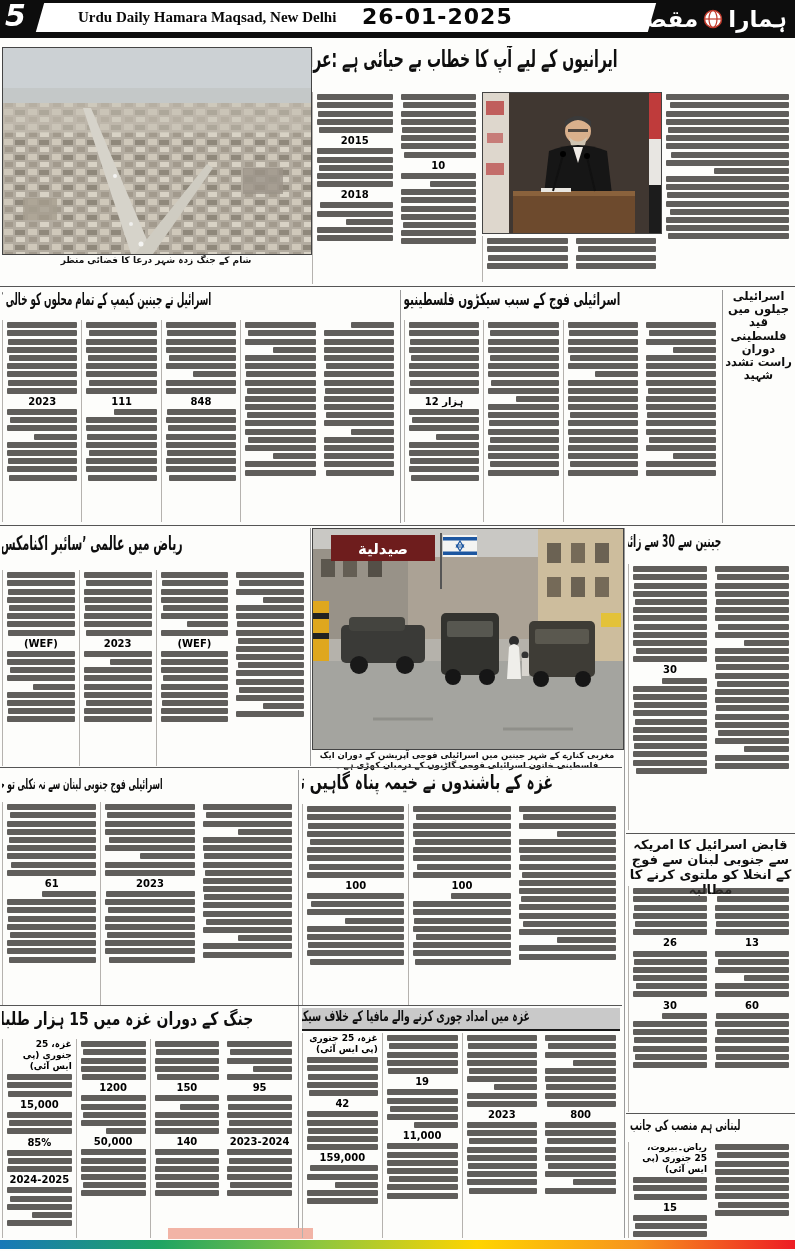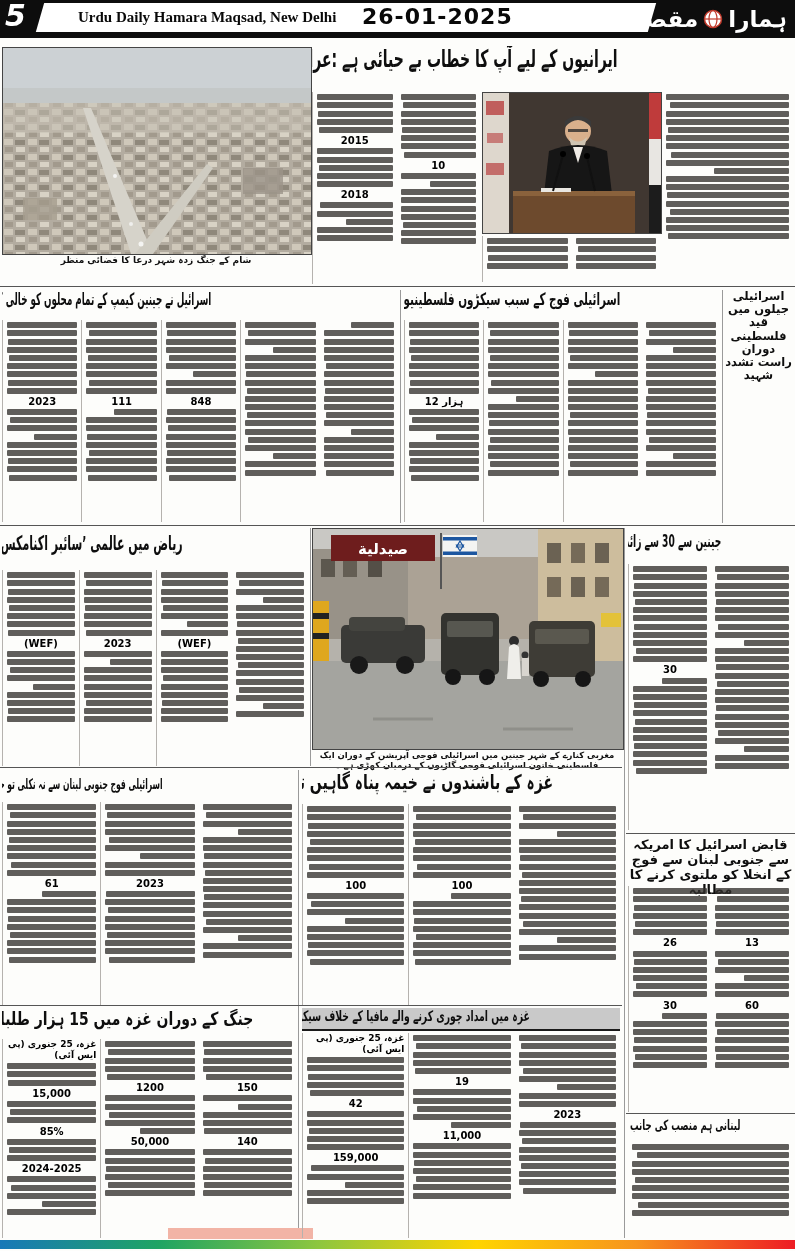--- a/index.html
+++ b/index.html
@@ -849,20 +849,40 @@
         <div class="tl" style="width: 100%;"></div>
         <div class="tl" style="width: 99%;"></div>
         <div class="num">140</div>
         <div class="tl" style="width: 100%;"></div>
         <div class="tl" style="width: 97%;"></div>
         <div class="tl" style="width: 100%;"></div>
         <div class="tl" style="width: 100%;"></div>
         <div class="tl" style="width: 98%;"></div>
         <div class="tl" style="width: 100%;"></div>
       </div>
+      <div class="col">
+        <div class="tl" style="width: 100%;"></div>
+        <div class="tl" style="width: 96%;"></div>
+        <div class="tl" style="width: 100%;"></div>
+        <div class="tl" style="width: 61%;"></div>
+        <div class="tl" style="width: 100%;"></div>
+        <div class="num">95</div>
+        <div class="tl" style="width: 100%;"></div>
+        <div class="tl" style="width: 99%;"></div>
+        <div class="tl" style="width: 100%;"></div>
+        <div class="tl" style="width: 97%;"></div>
+        <div class="tl" style="width: 100%;"></div>
+        <div class="num">2023-2024</div>
+        <div class="tl" style="width: 100%;"></div>
+        <div class="tl" style="width: 98%;"></div>
+        <div class="tl" style="width: 100%;"></div>
+        <div class="tl" style="width: 100%;"></div>
+        <div class="tl" style="width: 96%;"></div>
+        <div class="tl" style="width: 100%;"></div>
+      </div>
     </div>
   <div class="abs pink" style="left:168px;top:1228px;width:145px;height:11px;"></div>
 
   <div class="abs hl fit hl-shaded" style="left:302px;top:1008px;width:318px;height:21px;font-size:14.5px;"><span style="display: inline-block; white-space: nowrap; transform: scaleX(0.638554); transform-origin: center center;">غزہ میں امداد چوری کرنے والے مافیا کے خلاف سیکورٹی آپریشن شروع</span></div>
   <div class="abs body" style="left:302px;top:1033px;width:318px;height:205px;">
       <div class="col">
         <div class="dateline">غزہ، 25 جنوری (پی ایس آئی)</div>
         <div class="tl" style="width: 100%;"></div>
         <div class="tl" style="width: 100%;"></div>
         <div class="tl" style="width: 99%;"></div>
@@ -915,27 +935,58 @@
         <div class="num">2023</div>
         <div class="tl" style="width: 99%;"></div>
         <div class="tl" style="width: 100%;"></div>
         <div class="tl" style="width: 97%;"></div>
         <div class="tl" style="width: 100%;"></div>
         <div class="tl" style="width: 100%;"></div>
         <div class="tl" style="width: 98%;"></div>
         <div class="tl" style="width: 100%;"></div>
         <div class="tl" style="width: 100%;"></div>
         <div class="tl" style="width: 96%;"></div>
+      </div>
+      <div class="col">
+        <div class="tl" style="width: 100%;"></div>
+        <div class="tl" style="width: 96%;"></div>
+        <div class="tl" style="width: 100%;"></div>
+        <div class="tl" style="width: 61%;"></div>
+        <div class="tl" style="width: 100%;"></div>
+        <div class="tl" style="width: 100%;"></div>
+        <div class="tl" style="width: 99%;"></div>
+        <div class="tl" style="width: 100%;"></div>
+        <div class="tl" style="width: 97%;"></div>
+        <div class="num">800</div>
+        <div class="tl" style="width: 100%;"></div>
+        <div class="tl" style="width: 100%;"></div>
+        <div class="tl" style="width: 98%;"></div>
+        <div class="tl" style="width: 100%;"></div>
+        <div class="tl" style="width: 100%;"></div>
+        <div class="tl" style="width: 96%;"></div>
+        <div class="tl" style="width: 100%;"></div>
+        <div class="tl" style="width: 61%;"></div>
+        <div class="tl" style="width: 100%;"></div>
       </div>
     </div>
 
   <div class="abs hrule" style="left:626px;top:1113px;width:169px;"></div>
   <div class="abs hl fit" style="left:628px;top:1117px;width:165px;height:22px;font-size:14px;"><span style="display: inline-block; white-space: nowrap; transform: scaleX(0.611111); transform-origin: center center;">لبنانی ہم منصب کی جانب سے استقبال</span></div>
   <div class="abs body" style="left:628px;top:1142px;width:165px;height:96px;">
       <div class="col">
+        <div class="dateline">ریاض۔بیروت، 25 جنوری (پی ایس آئی)</div>
+        <div class="tl" style="width: 100%;"></div>
+        <div class="tl" style="width: 100%;"></div>
+        <div class="tl" style="width: 99%;"></div>
+        <div class="num">15</div>
+        <div class="tl" style="width: 100%;"></div>
+        <div class="tl" style="width: 97%;"></div>
+        <div class="tl" style="width: 100%;"></div>
+      </div>
+      <div class="col">
         <div class="tl" style="width: 100%;"></div>
         <div class="tl" style="width: 97%;"></div>
         <div class="tl" style="width: 100%;"></div>
         <div class="tl" style="width: 100%;"></div>
         <div class="tl" style="width: 98%;"></div>
         <div class="tl" style="width: 100%;"></div>
         <div class="tl" style="width: 100%;"></div>
         <div class="tl" style="width: 96%;"></div>
         <div class="tl" style="width: 100%;"></div>
       </div>

